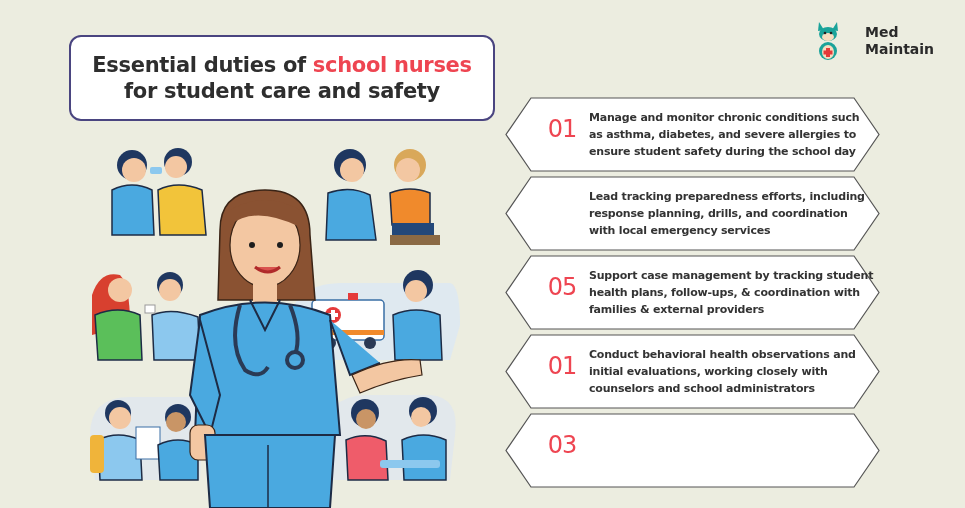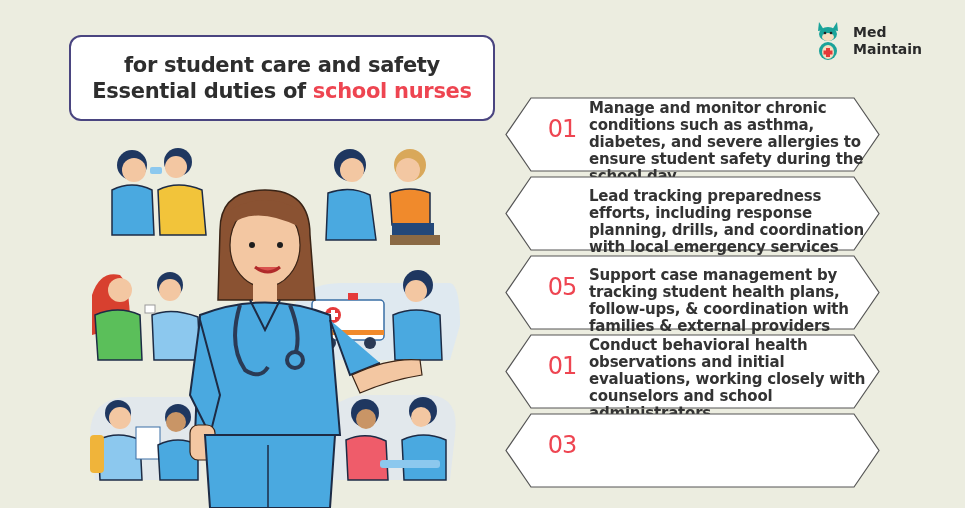--- a/index.html
+++ b/index.html
@@ -15,51 +15,51 @@
     display: flex; flex-direction: column; align-items: center; justify-content: center;
     text-align: center;
   }
   .title-line {
     font-family: "DejaVu Sans", sans-serif;
     font-size: 21px; font-weight: 600; color: #2e2e2e; line-height: 26px;
     letter-spacing: -0.3px;
   }
   .title-accent { color: #ee4551; }
 
-  .logo { position: absolute; left: 815px; top: 20px; display: flex; align-items: center; gap: 12px; }
+  .logo { position: absolute; left: 815px; top: 20px; display: flex; align-items: center; gap: 24px; }
   .logo-text { font-family: "DejaVu Sans", sans-serif; font-size: 14px; font-weight: 700; color: #2a2a2a; line-height: 17px; }
 
   .card {
     position: absolute; left: 505px; width: 375px; height: 75px;
   }
   .card svg.shape { position: absolute; left: 0; top: 0; }
   .card-num {
     position: absolute; left: 32px; top: 0; height: 63px; width: 50px;
     display: flex; align-items: center; justify-content: center;
     font-family: "DejaVu Sans", sans-serif;
     font-size: 24px; font-weight: 500; color: #ee4551; letter-spacing: -1px;
   }
   .card-text {
-    position: absolute; left: 84px; top: 8px; height: 75px; width: 285px;
+    position: absolute; left: 84px; top: 0; height: 75px; width: 285px;
     display: flex; align-items: center;
     font-family: "DejaVu Sans", sans-serif;
-    font-size: 15px; font-weight: 600; color: #333; line-height: 17px;
+    font-size: 11px; font-weight: 600; color: #333; line-height: 17px;
     letter-spacing: -0.2px;
   }
 
   .illustration { position: absolute; left: 90px; top: 135px; width: 370px; height: 373px; }
 </style>
 </head>
 <body>
 
 <div class="title-box">
-  <div class="title-line">for student care and safety</div>
   <div class="title-line">
     <span>Essential duties of </span><span class="title-accent">school nurses</span>
   </div>
+  <div class="title-line">for student care and safety</div>
 </div>
 
 <div class="logo">
   <svg width="26" height="42" viewBox="0 0 26 42">
     <polygon points="4,2 9,10 3,11" fill="#1aa39a"></polygon>
     <polygon points="22,2 17,10 23,11" fill="#1aa39a"></polygon>
     <ellipse cx="13" cy="14" rx="9" ry="7" fill="#1aa39a"></ellipse>
     <ellipse cx="13" cy="17" rx="6" ry="4" fill="#f6dcc0"></ellipse>
     <circle cx="10" cy="13" r="1.3" fill="#222"></circle>
     <circle cx="16" cy="13" r="1.3" fill="#222"></circle>

